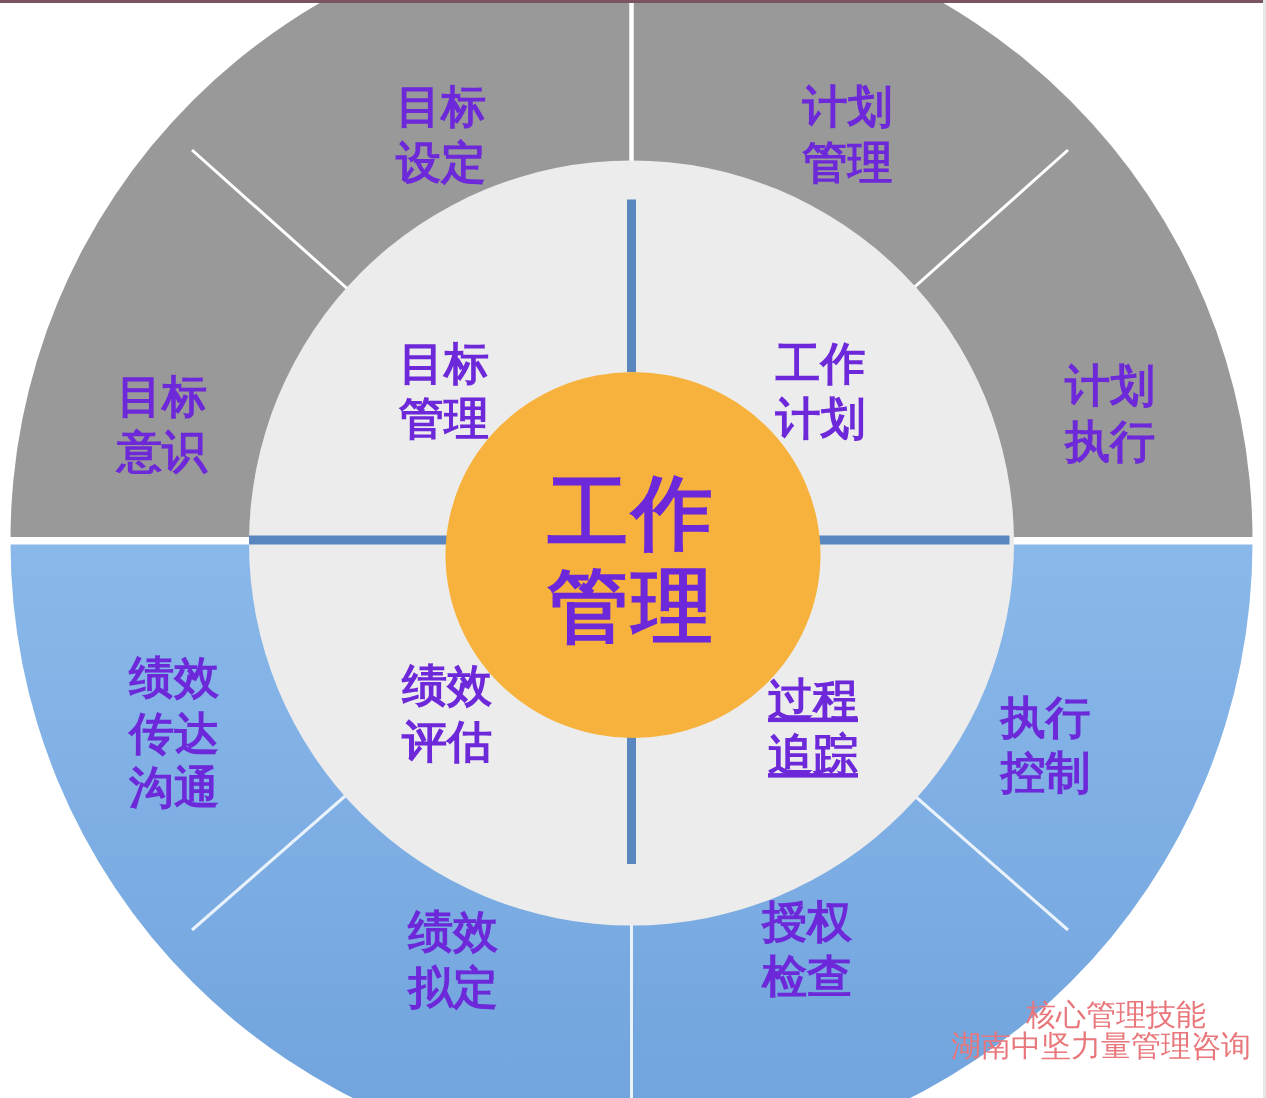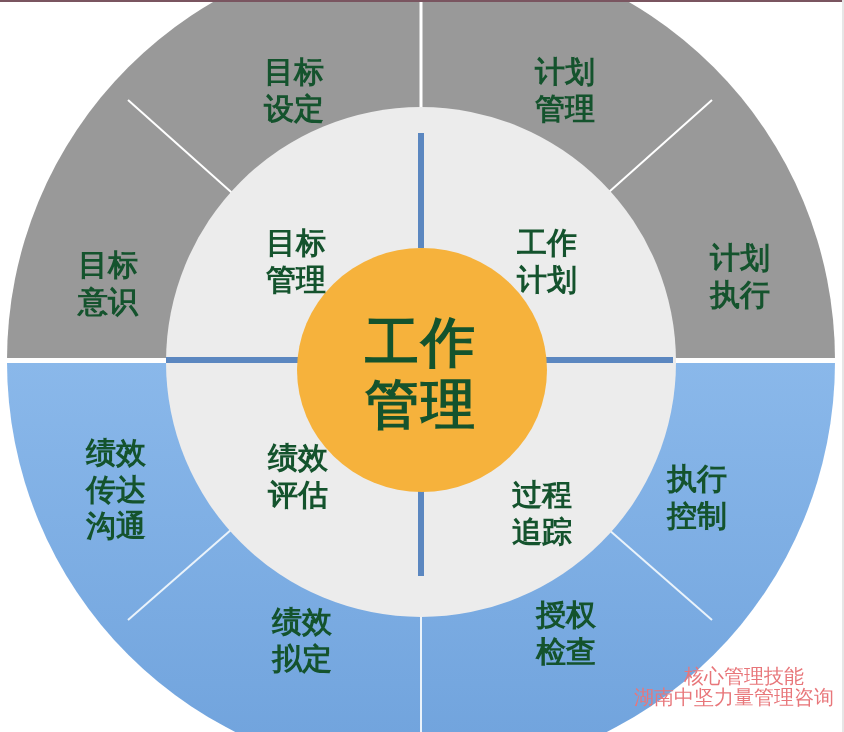--- a/index.html
+++ b/index.html
@@ -1,20 +1,20 @@
 <!DOCTYPE html>
 <html><head>
 <meta charset="utf-8">
 <style>
   html,body{margin:0;padding:0;background:#ffffff;}
   body{width:844px;height:732px;overflow:hidden;position:relative;font-family:"DejaVu Sans",sans-serif;}
   #topline{position:absolute;left:0;top:0;width:844px;height:2px;background:#7a5560;}
   #rightline{position:absolute;right:0;top:0;width:2px;height:732px;background:#e6e6e6;}
   svg{position:absolute;left:0;top:0;}
-  .lbl{position:absolute;font-weight:bold;color:#14532d;text-align:right;line-height:1.22;white-space:pre;transform:translate(-50%,-50%);}
+  .lbl{position:absolute;font-weight:bold;color:#6d28d9;text-align:right;line-height:1.22;white-space:pre;transform:translate(-50%,-50%);}
   .outer{font-size:30px;}
   .inner{font-size:30px;}
   .center{font-size:54px;line-height:1.15;letter-spacing:2px;}
   .wm{position:absolute;right:14px;color:#e8767a;font-size:20px;text-align:right;white-space:nowrap;}
 </style>
 </head>
 <body>
 
 <div id="topline"></div>
 <div id="rightline"></div>
@@ -52,26 +52,26 @@
     <rect x="545" y="357" width="128" height="6" fill="#5b87c0"></rect>
 
     <ellipse cx="422" cy="370" rx="125" ry="122" fill="#f6b23c"></ellipse>
   </g>
 </svg>
 
 <div class="lbl center" style="left:421px;top:374px;"><span>工作</span><br><span>管理</span></div>
 
 <div class="lbl inner" style="left:296px;top:262px;"><span>目标</span><br><span>管理</span></div>
 <div class="lbl inner" style="left:547px;top:262px;"><span>工作</span><br><span>计划</span></div>
-<div class="lbl inner" style="left:542px;top:514px;"><span>过程</span><br><span>追踪</span></div>
+<div class="lbl inner" style="left:542px;top:486px;text-decoration:underline;"><span>过程</span><br><span>追踪</span></div>
 <div class="lbl inner" style="left:298px;top:477px;"><span>绩效</span><br><span>评估</span></div>
 
 <div class="lbl outer" style="left:108px;top:284px;"><span>目标</span><br><span>意识</span></div>
 <div class="lbl outer" style="left:294px;top:91px;"><span>目标</span><br><span>设定</span></div>
 <div class="lbl outer" style="left:565px;top:91px;"><span>计划</span><br><span>管理</span></div>
 <div class="lbl outer" style="left:740px;top:277px;"><span>计划</span><br><span>执行</span></div>
 <div class="lbl outer" style="left:697px;top:498px;"><span>执行</span><br><span>控制</span></div>
-<div class="lbl outer" style="left:538px;top:634px;margin-left:28px;"><span>授权</span><br><span>检查</span></div>
+<div class="lbl outer" style="left:538px;top:634px;"><span>授权</span><br><span>检查</span></div>
 <div class="lbl outer" style="left:302px;top:641px;"><span>绩效</span><br><span>拟定</span></div>
 <div class="lbl outer" style="left:116px;top:490px;"><span>绩效</span><br><span>传达</span><br><span>沟通</span></div>
 
 <div class="wm" style="top:663px;right:40px;">核心管理技能</div>
 <div class="wm" style="top:684px;right:10px;">湖南中坚力量管理咨询</div>
 
 </body></html>

